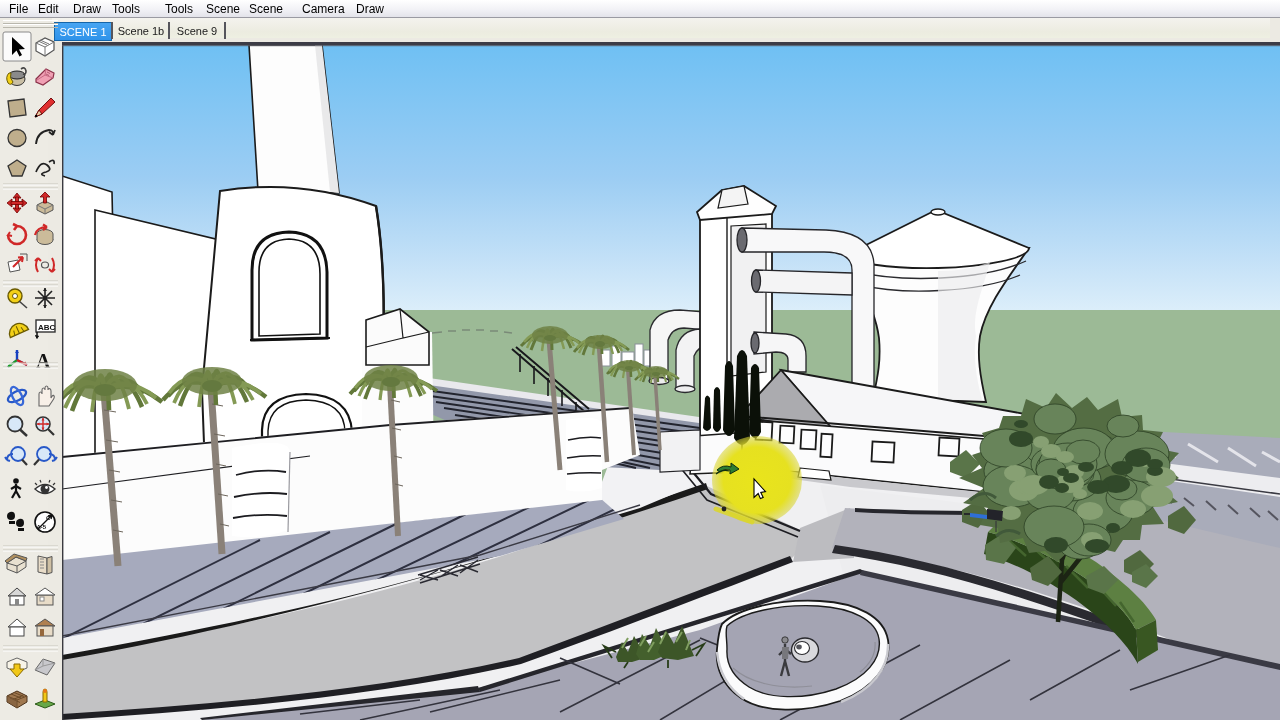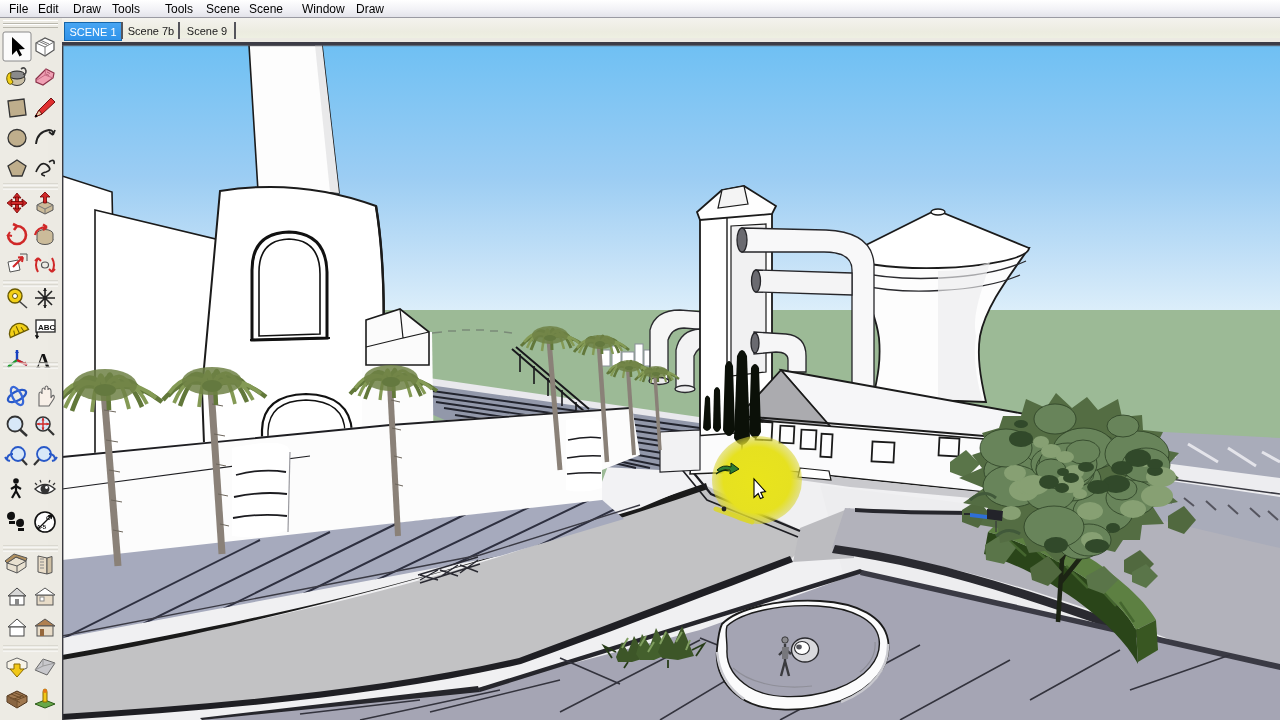--- a/index.html
+++ b/index.html
@@ -1,20 +1,20 @@
 <!DOCTYPE html>
 <html><head>
 <meta charset="utf-8">
 <style>
   html,body{margin:0;padding:0;width:1280px;height:720px;overflow:hidden;
     font-family:"Liberation Sans",sans-serif;background:#ECEAE3;}
   #menubar{position:absolute;left:0;top:0;width:1280px;height:17px;
     background:linear-gradient(#ffffff,#f2f2f6 55%,#e3e3ea);border-bottom:1px solid #9a9aa2;}
   #menubar span{position:absolute;top:2px;font-size:12px;color:#000;}
-  #tabstrip{position:absolute;left:62px;top:18px;width:1218px;height:20px;
+  #tabstrip{position:absolute;left:52px;top:18px;width:1218px;height:20px;
     background:linear-gradient(#f4f3ee,#ecece0 70%,#eef0e2);}
   #viewtopline{position:absolute;left:62px;top:41.5px;width:1218px;height:3px;background:#3c3c46;}
   .tab{position:absolute;top:4px;height:17px;font-size:11px;color:#1a1a1a;
     display:flex;align-items:center;justify-content:center;}
   #tab1{left:2px;width:56px;background:linear-gradient(#47a5f2,#2f93ea);color:#fff;
     border:1px solid #1565a8;}
   .tabsep{position:absolute;top:4px;width:2px;height:17px;background:#55555c;}
   #toolbar{position:absolute;left:0;top:18px;width:48px;height:702px;background:#edebe4;}
   #viewport{position:absolute;left:62px;top:45px;width:1218px;height:675px;background:#8fc7ef;}
   #viewport svg{display:block;}
@@ -24,26 +24,26 @@
 </head>
 <body>
 <div id="menubar">
   <span style="left:9px">File</span>
     <span style="left:38px">Edit</span>
   <span style="left:73px">Draw</span>
     <span style="left:112px">Tools</span>
   <span style="left:165px">Tools</span>
     <span style="left:206px">Scene</span>
   <span style="left:249px">Scene</span>
-    <span style="left:302px">Window</span>
+    <span style="left:302px">Camera</span>
   <span style="left:356px">Draw</span>
 </div>
 <div id="tabstrip">
   <div class="tab" id="tab1">SCENE 1</div>
-  <div class="tab" style="left:62px;width:54px">Scene 7b</div>
+  <div class="tab" style="left:62px;width:54px">Scene 1b</div>
   <div class="tab" style="left:119px;width:52px">Scene 9</div>
   <div class="tabsep" style="left:59px"></div>
   <div class="tabsep" style="left:116px"></div>
   <div class="tabsep" style="left:172px"></div>
 </div>
 <div id="viewtopline"></div>
 <div id="toolbar">
   <div class="grip" style="top:2px"></div>
   <div class="grip" style="top:6px"></div>
   <svg width="62" height="702" viewBox="0 0 62 702" style="position:absolute;top:0;left:0">

